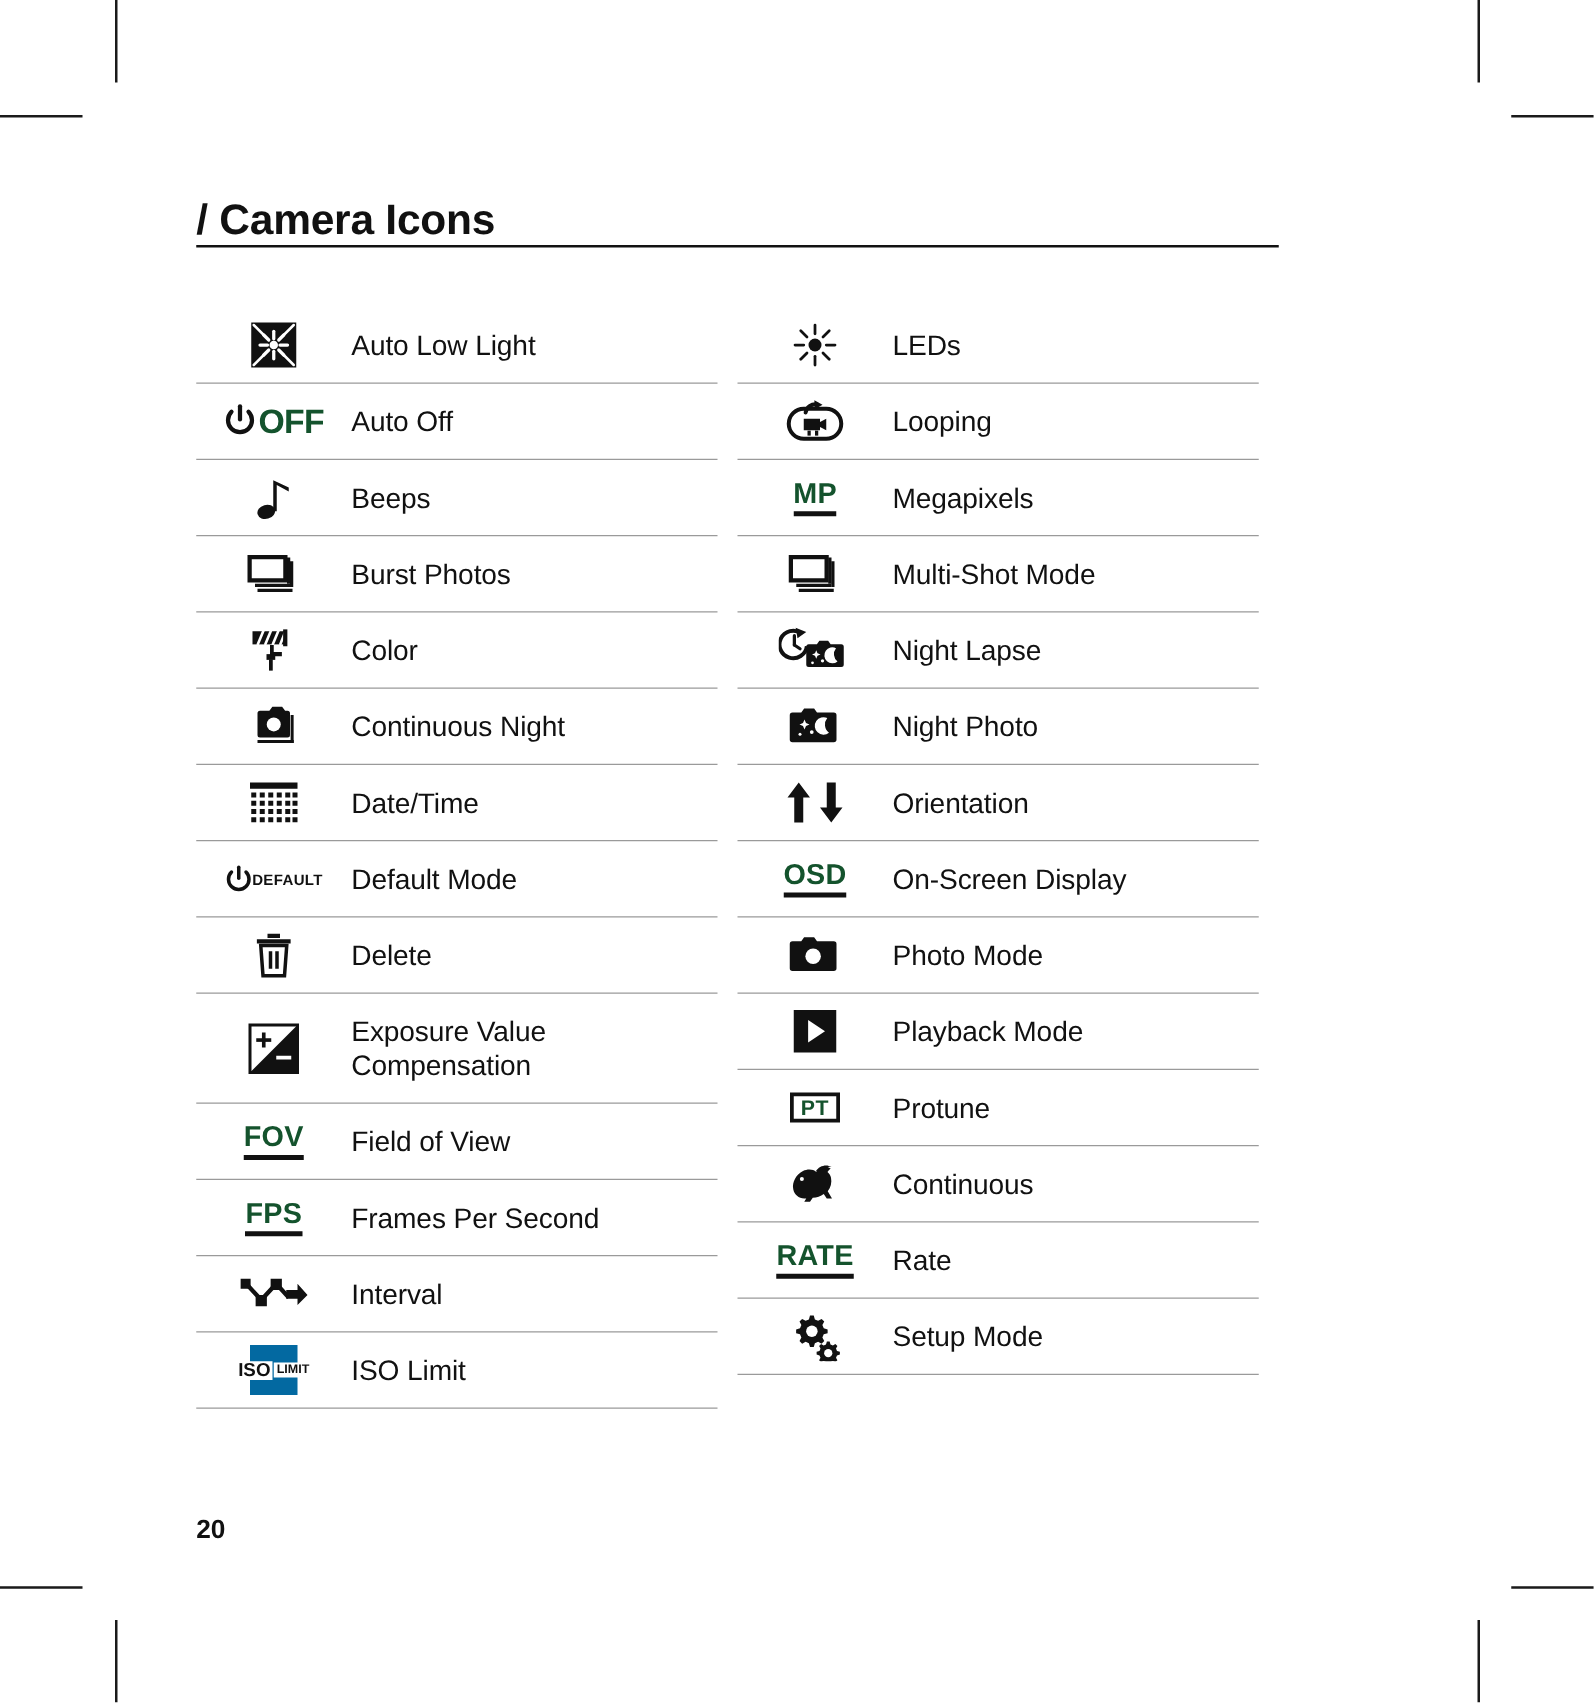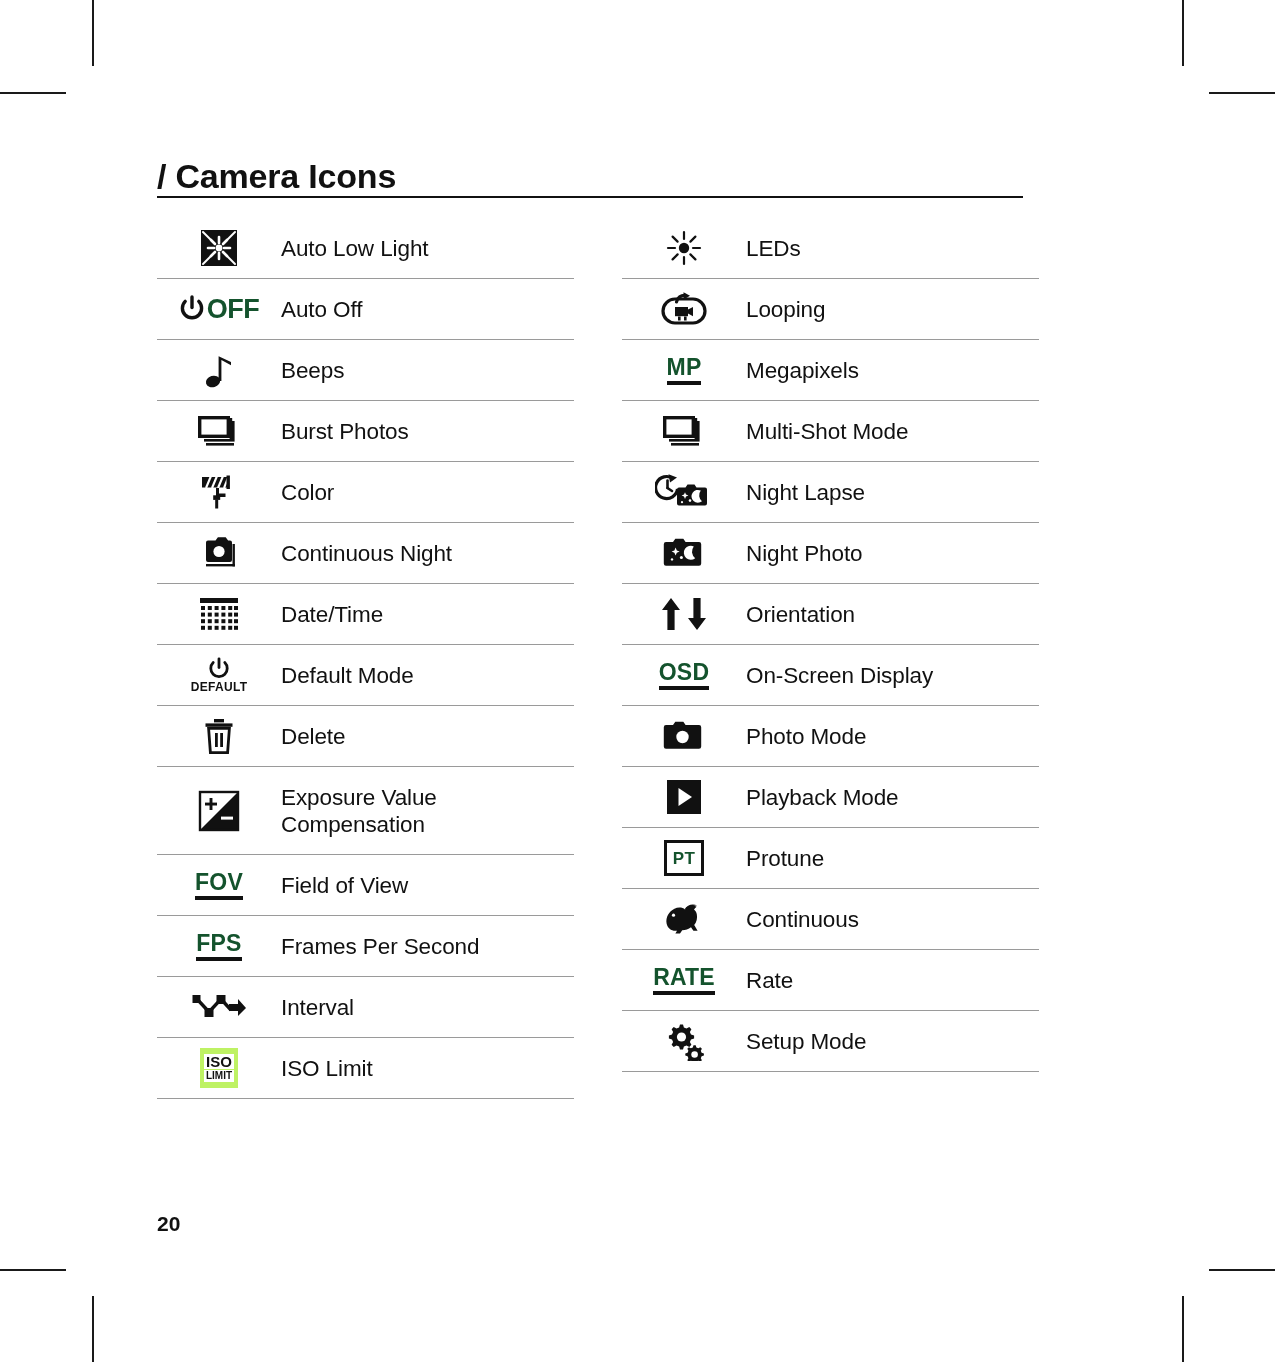--- a/index.html
+++ b/index.html
@@ -54,24 +54,24 @@
     left: 0;
     top: 196px;
     width: 866px;
     height: 2px;
     background: #111111;
   }
 
   .columns {
     position: absolute;
     left: 0;
-    top: 218px;
+    top: 246px;
     width: 866px;
     display: flex;
-    gap: 48px;
+    gap: 16px;
   }
   .column { width: 417px; flex: 0 0 417px; }
 
   .icon-row {
     display: flex;
     align-items: center;
     border-bottom: 1px solid #9a9a9a;
     min-height: 61px;
     box-sizing: border-box;
   }
@@ -107,23 +107,22 @@
     display: block;
     height: 4px;
     background: #111111;
     margin-top: 2px;
   }
   .ul-wrap { display: inline-block; text-align: center; }
 
   .iso-box {
     width: 38px;
     height: 40px;
-    background: #bef264;
+    background: #0369a1;
     display: flex;
-    flex-direction: column;
     align-items: center;
     justify-content: center;
     gap: 1px;
   }
   .iso-top {
     background: #ffffff;
     color: #111111;
     font-weight: 700;
     font-size: 15px;
     line-height: 15px;
@@ -133,37 +132,37 @@
     background: #ffffff;
     color: #111111;
     font-weight: 700;
     font-size: 10px;
     line-height: 12px;
     padding: 0 2px;
   }
 
   .pt-box {
     width: 40px;
-    height: 36px;
+    height: 24px;
     border: 3px solid #111111;
     box-sizing: border-box;
     display: flex;
     align-items: center;
     justify-content: center;
   }
   .pt-inner {
     font-weight: 700;
     font-size: 17px;
     line-height: 17px;
     letter-spacing: 0.5px;
   }
 
   .default-stack {
     display: flex;
-    flex-direction: column;
+    flex-direction: row;
     align-items: center;
     line-height: 1;
     justify-content: center;
   }
   .default-word {
     font-weight: 700;
     font-size: 12px;
     letter-spacing: 0.3px;
     margin-top: 1px;
   }

